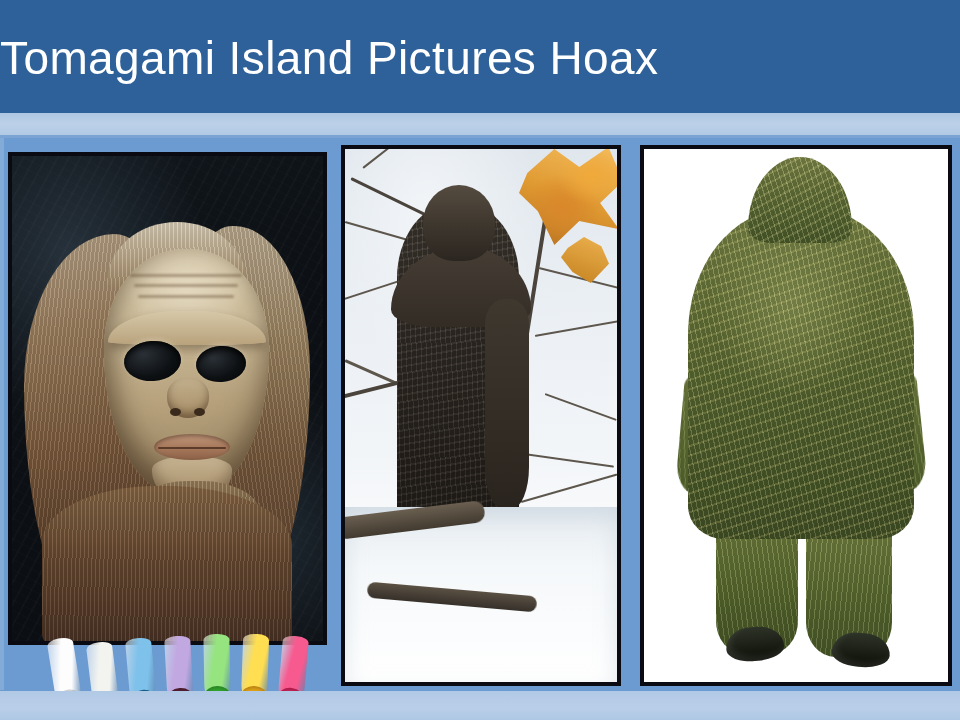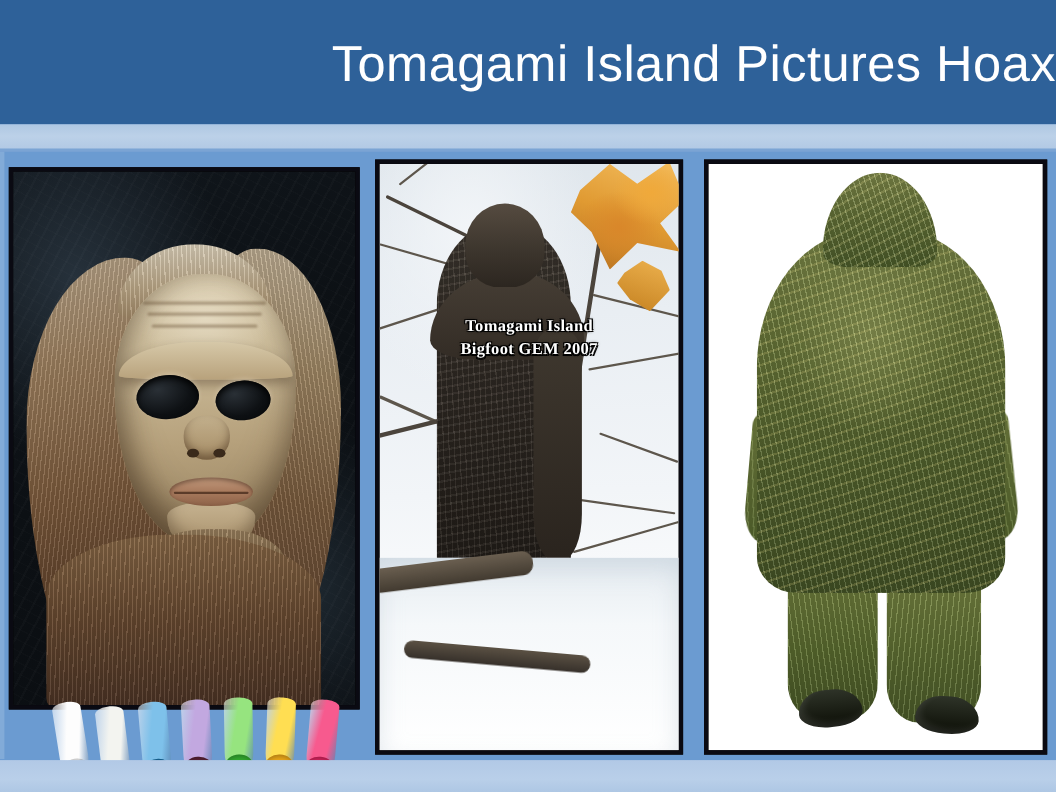--- a/index.html
+++ b/index.html
@@ -17,21 +17,21 @@
 
   
   #header-band {
     position: absolute; left: 0; top: 0;
     width: 960px; height: 113px;
     background: #2e6199;
   }
   #slide-title {
     position: absolute; left: 0; top: 31px;
     width: 960px;
-    text-align: right;
+    text-align: left;
     color: #ffffff;
     font-size: 46px;
     font-weight: normal;
     letter-spacing: 0.4px;
     line-height: 54px;
     white-space: nowrap;
   }
   #header-divider-light {
     position: absolute; left: 0; top: 113px;
     width: 960px; height: 24px;
@@ -400,24 +400,20 @@
 
       <div id="figure-body"></div>
       <div id="figure-shoulder"></div>
       <div id="figure-head"></div>
       <div id="figure-arm"></div>
 
       <div id="forest-snowground"></div>
       <div id="forest-log"></div>
       <div id="forest-log2"></div>
 
-      <div id="forest-caption">
-        <div>Tomagami Island</div>
-        <div>Bigfoot GEM 2007</div>
-      </div>
     </div>
   </div>
 
   <div class="photo-panel" id="panel-ghillie">
     <div class="photo-inner">
       <div id="ghillie-bg"></div>
       <div class="ghillie-arm" id="ghillie-arm-left"></div>
       <div class="ghillie-arm" id="ghillie-arm-right"></div>
       <div class="ghillie-hand" id="ghillie-hand-left"></div>
       <div class="ghillie-hand" id="ghillie-hand-right"></div>

